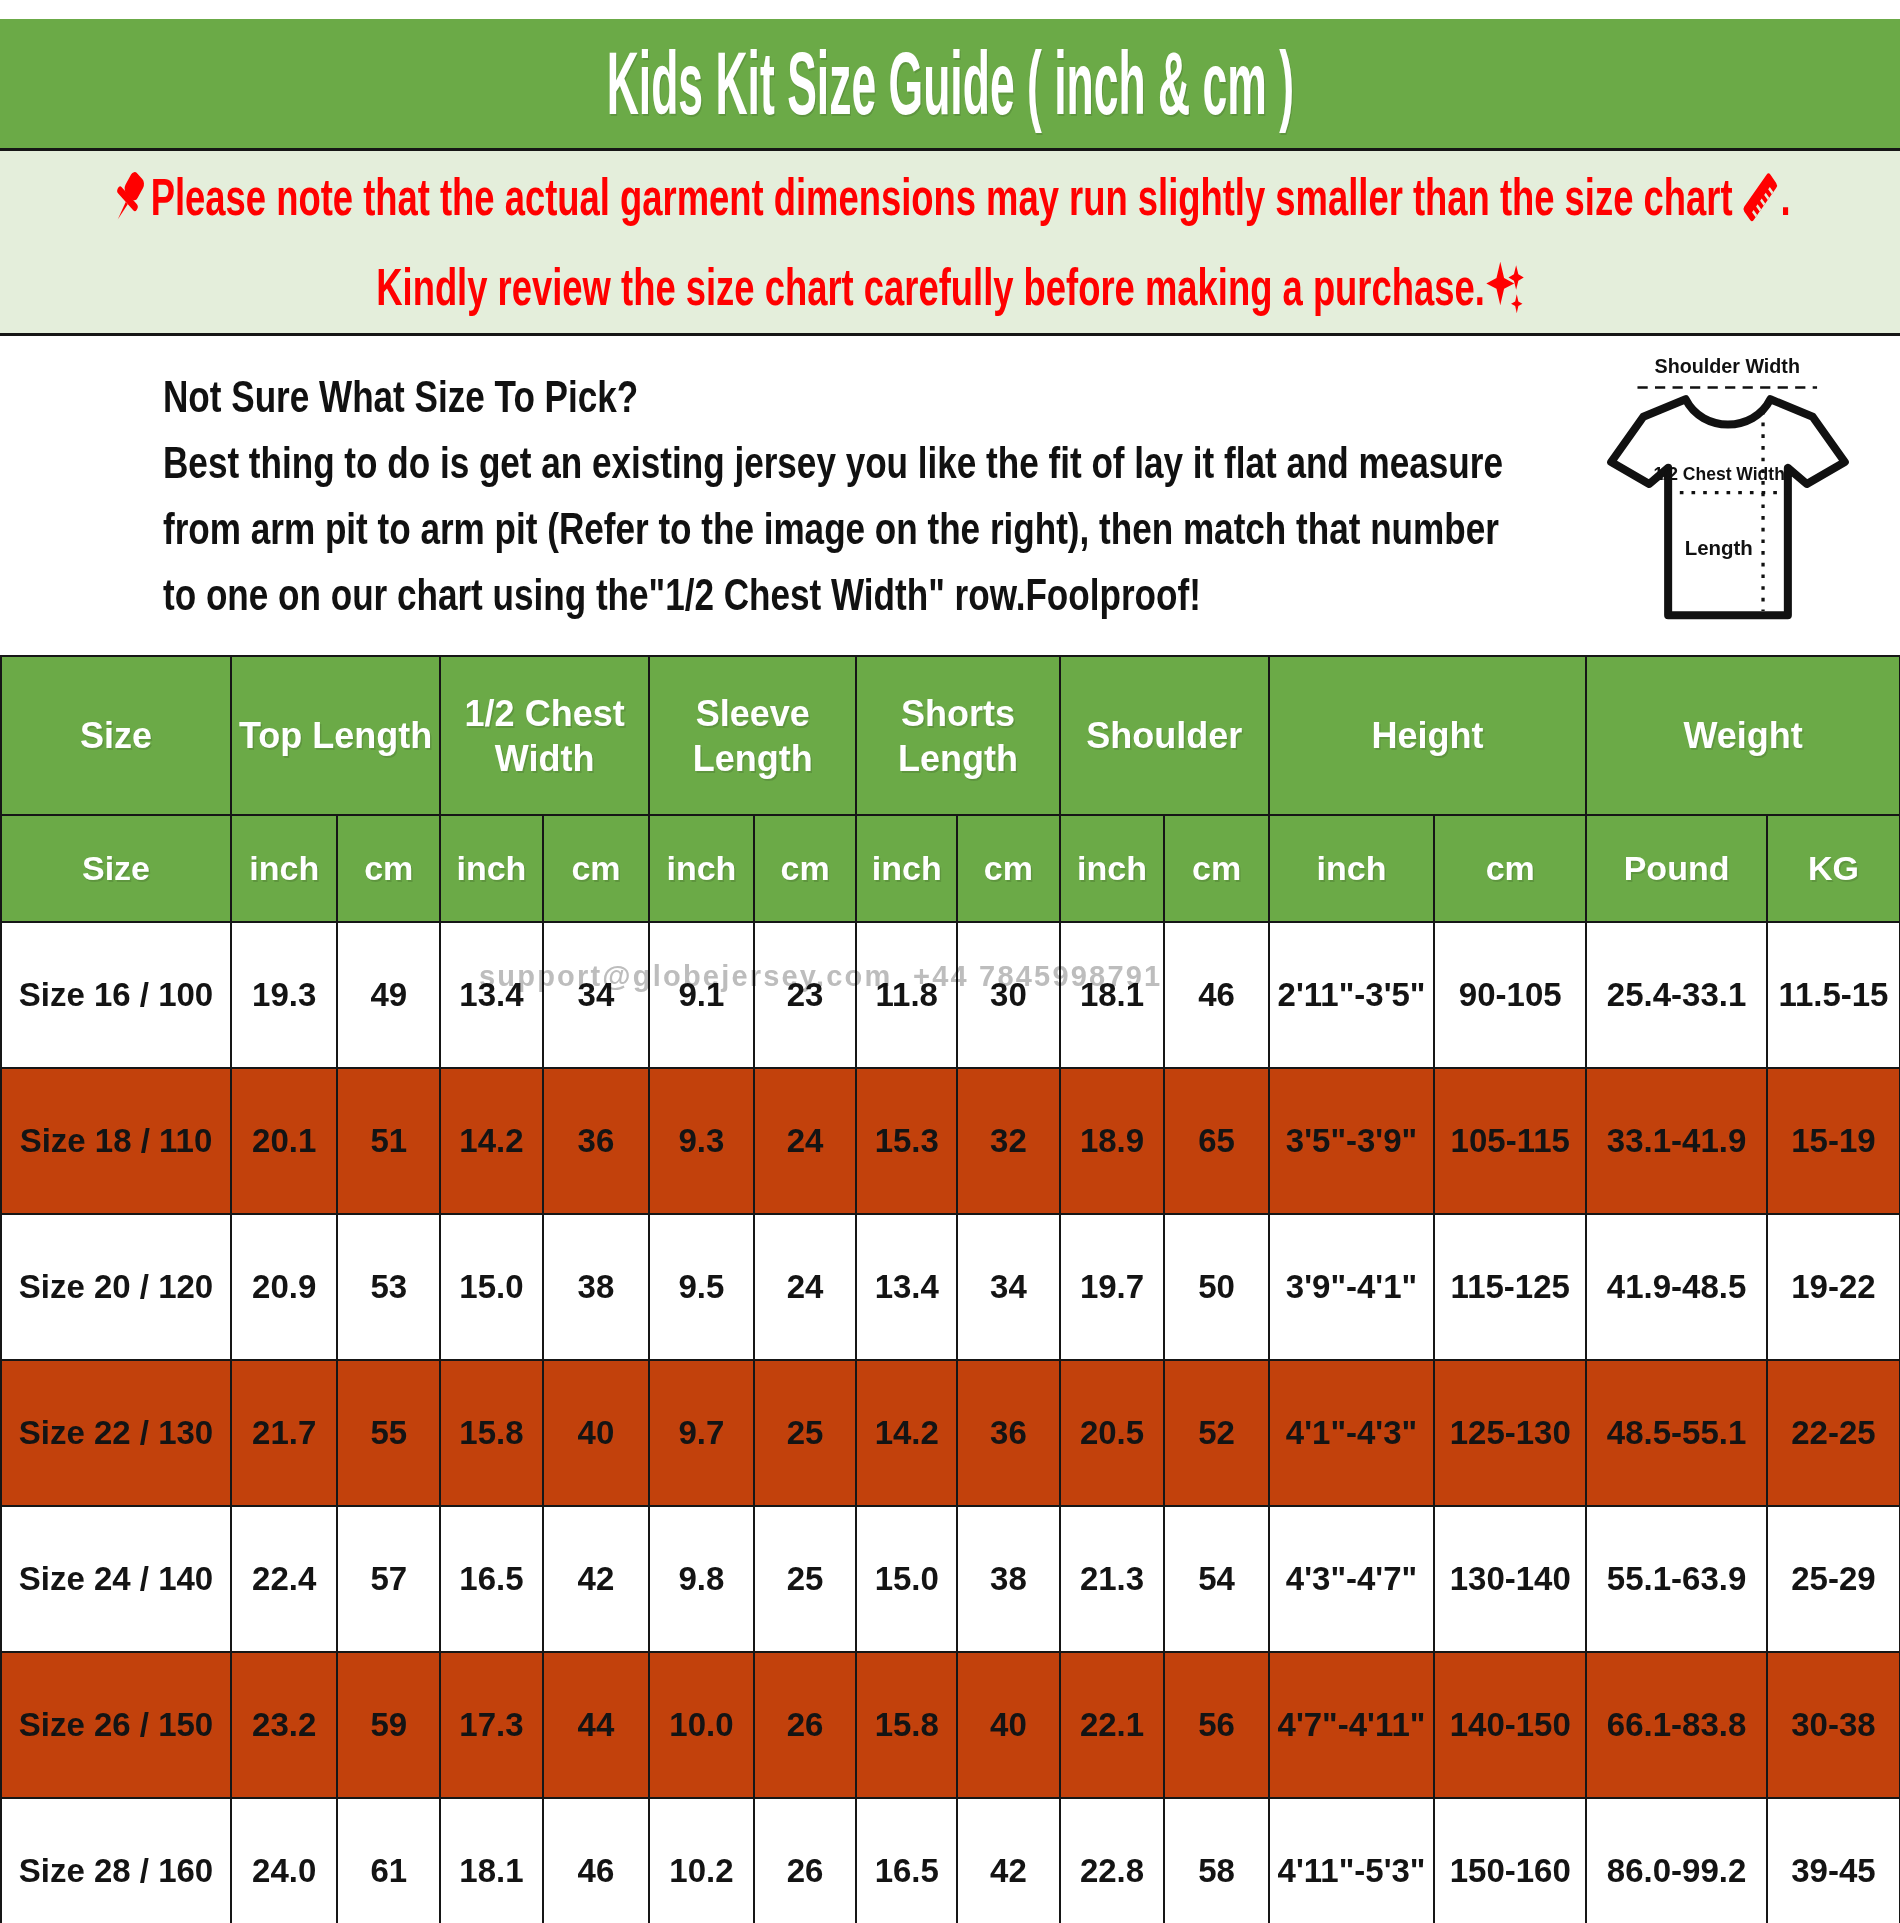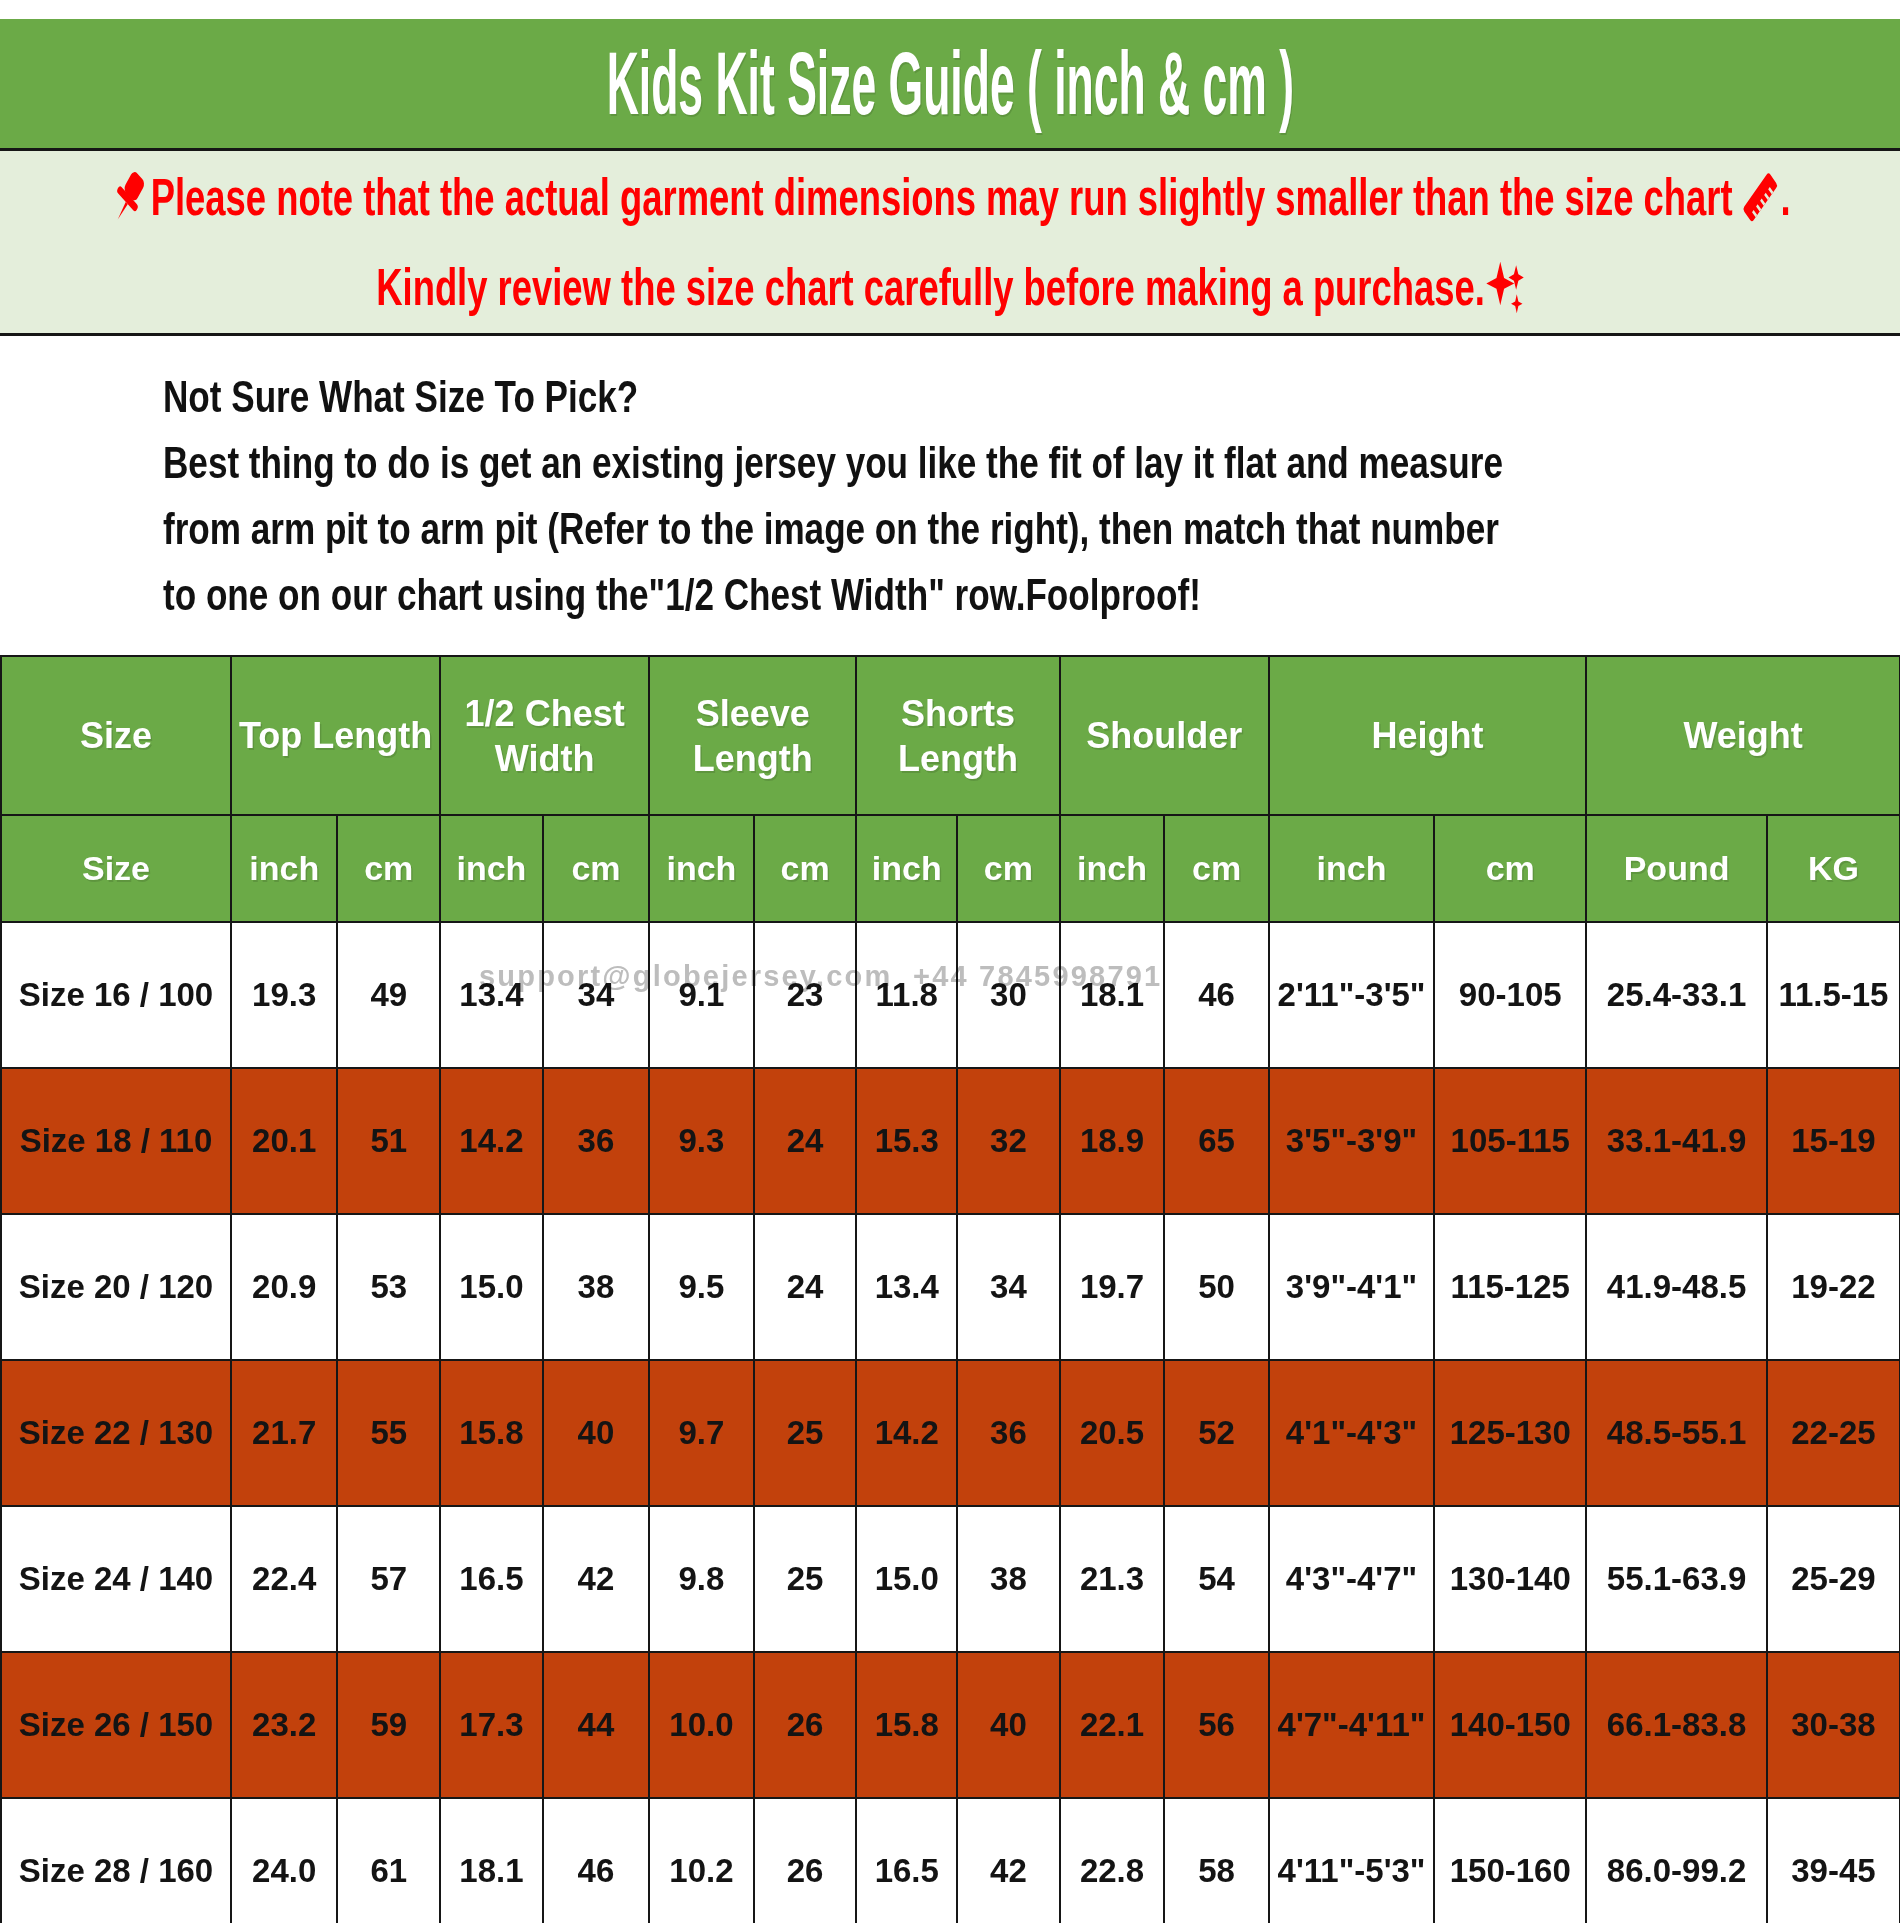--- a/index.html
+++ b/index.html
@@ -86,20 +86,31 @@
       </span>
     </span>
   </div>
 
   <div class="help">
     <span class="help-line">Not Sure What Size To Pick?</span>
     <span class="help-line">Best thing to do is get an existing jersey you like the fit of lay it flat and measure</span>
     <span class="help-line">from arm pit to arm pit (Refer to the image on the right), then match that number</span>
     <span class="help-line">to one on our chart using the"1/2 Chest Width" row.Foolproof!</span>
 
+    <div class="tshirt">
+      <svg viewBox="0 0 360 400">
+        <text x="179" y="26" font-size="27" text-anchor="middle">Shoulder Width</text>
+        <line x1="56" y1="46" x2="302" y2="46" stroke="#111" stroke-width="3.5" stroke-dasharray="14 10"></line>
+        <path d="M122,62 C145,108 215,108 238,62 L296,86 L340,148 L288,178 L262,156 L262,358 L98,358 L98,156 L72,178 L20,148 L64,86 Z" fill="#ffffff" stroke="#111" stroke-width="11" stroke-linejoin="round"></path>
+        <text x="168" y="172" font-size="24" text-anchor="middle">1/2 Chest Width</text>
+        <line x1="98" y1="190" x2="262" y2="190" stroke="#111" stroke-width="4.5" stroke-dasharray="5 11"></line>
+        <line x1="228" y1="78" x2="228" y2="352" stroke="#111" stroke-width="4.5" stroke-dasharray="5 11"></line>
+        <text x="214" y="276" font-size="28" text-anchor="end">Length</text>
+      </svg>
+    </div>
   </div>
 
   <div class="table-wrap">
     <div class="watermark">support@globejersey.com  +44 7845998791</div>
     <table>
       <colgroup>
         <col style="width:12.1%">
           <col style="width:5.6%">
           <col style="width:5.4%">
         <col style="width:5.4%">

